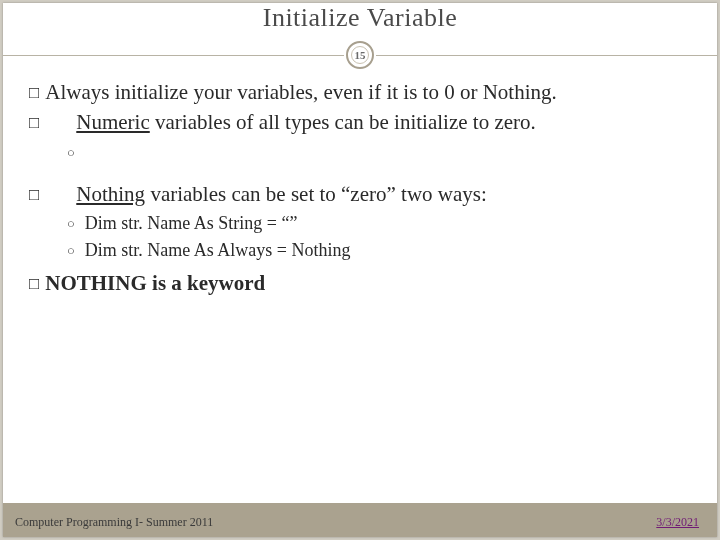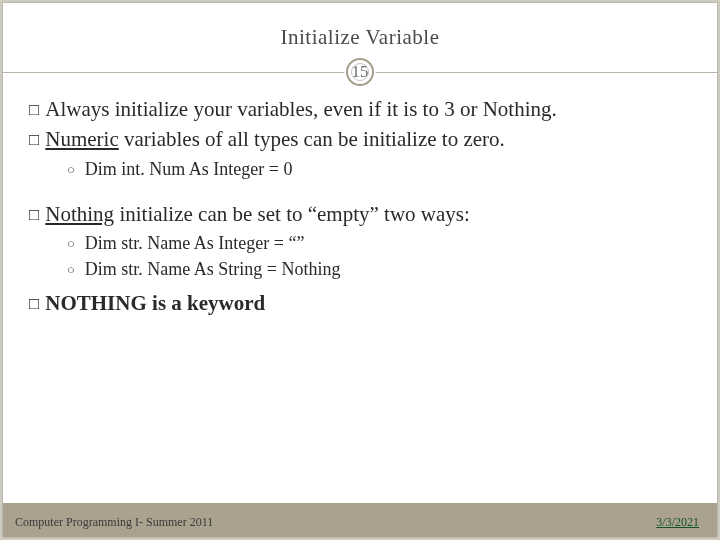--- a/index.html
+++ b/index.html
@@ -11,24 +11,23 @@
     position: relative;
   }
   .slide {
     position: absolute;
     top: 3px; left: 3px; right: 3px; bottom: 3px;
     background: #ffffff;
     box-shadow: 0 0 2px rgba(0,0,0,0.3);
   }
   .title {
     text-align: center;
-    font-size: 21px;
+    font-size: 26px;
     font-weight: 400;
     color: #4a4a4a;
-    padding-top: 22px;
     padding-bottom: 8px;
     letter-spacing: 0.5px;
   }
   .hr-wrap {
     position: relative;
     height: 28px;
     display: flex;
     align-items: center;
   }
   .hr-line {
@@ -36,25 +35,26 @@
     height: 1px;
     background: #b8b3a5;
   }
   .page-badge {
     width: 28px; height: 28px;
     border-radius: 50%;
     border: 2px solid #a79f8e;
     display: flex;
     align-items: center;
     justify-content: center;
-    font-size: 17px;
+    font-size: 11px;
     color: #6b6b6b;
     background: #fff;
     margin: 0 2px;
     position: relative;
+    font-weight: bold;
   }
   .page-badge::after{
     content:"";
     position:absolute;
     inset:3px;
     border:1px solid #c9c2b2;
     border-radius:50%;
   }
   .content {
     padding: 10px 26px 0 26px;
@@ -81,81 +81,80 @@
     margin-bottom: 2px;
   }
   .bullet2 .marker {
     font-family: Arial, sans-serif;
     font-size: 13px;
     margin-right: 10px;
     margin-top: 4px;
     flex-shrink: 0;
   }
   .spacer { height: 18px; }
-  .under { text-decoration: underline; }
+  .under { text-decoration: underline; margin-left: 31px; }
   .footer {
     position: absolute;
     bottom: 0; left: 0; right: 0;
     height: 34px;
     background: #aaa28f;
     display: flex;
     align-items: center;
     justify-content: space-between;
     padding: 4px 18px 0 12px;
     font-size: 12px;
     color: #3a3a3a;
   }
-  .footer .date { text-decoration: underline; color:#14532d; }
+  .footer .date { text-decoration: underline; color:#701a75; }
 </style>
 </head>
 <body>
 
 <div class="slide">
 
   <div class="title">Initialize Variable</div>
 
   <div class="hr-wrap">
     <div class="hr-line"></div>
     <div class="page-badge">
       <span>15</span>
     </div>
     <div class="hr-line"></div>
   </div>
 
   <div class="content">
 
     <div class="bullet1">
       <span class="marker">□</span>
-      <span class="txt">Always initialize your variables, even if it is to 3 or Nothing.</span>
+      <span class="txt">Always initialize your variables, even if it is to 0 or Nothing.</span>
     </div>
 
     <div class="bullet1">
       <span class="marker">□</span>
       <span class="txt"><span class="under">Numeric</span><span> variables of all types can be initialize to zero.</span></span>
     </div>
 
     <div class="bullet2">
       <span class="marker">○</span>
-      <span>Dim int. Num As Integer = 0</span>
     </div>
 
     <div class="spacer"></div>
 
     <div class="bullet1">
       <span class="marker">□</span>
-      <span class="txt"><span class="under">Nothing</span><span> initialize can be set to “empty” two ways:</span></span>
+      <span class="txt"><span class="under">Nothing</span><span> variables can be set to “zero” two ways:</span></span>
     </div>
 
     <div class="bullet2">
       <span class="marker">○</span>
-      <span>Dim str. Name As Integer = “”</span>
+      <span>Dim str. Name As String = “”</span>
     </div>
     <div class="bullet2">
       <span class="marker">○</span>
-      <span>Dim str. Name As String = Nothing</span>
+      <span>Dim str. Name As Always = Nothing</span>
     </div>
 
     <div class="bullet1" style="margin-top:8px;">
       <span class="marker">□</span>
       <span class="txt"><b>NOTHING is a keyword</b></span>
     </div>
 
   </div>
 
   <div class="footer">

